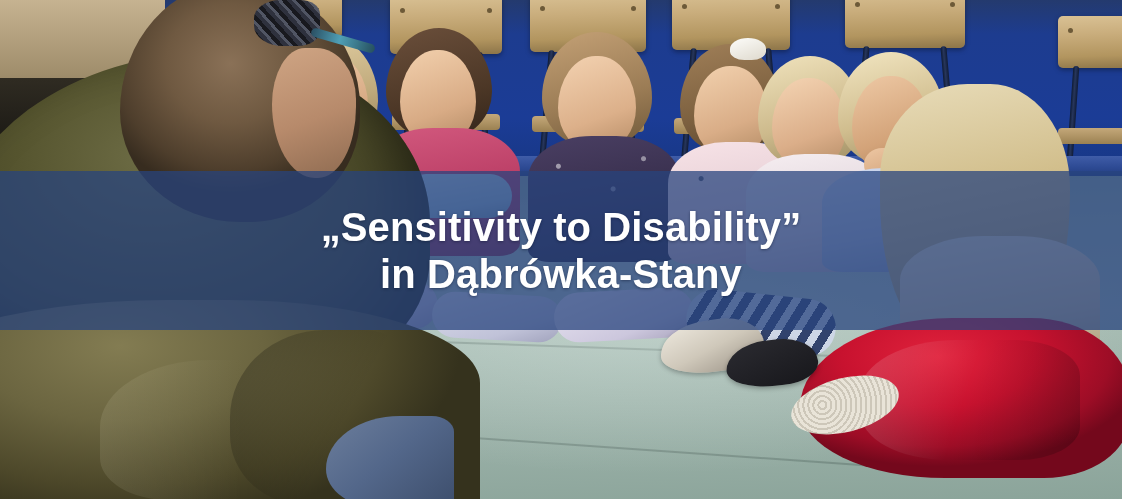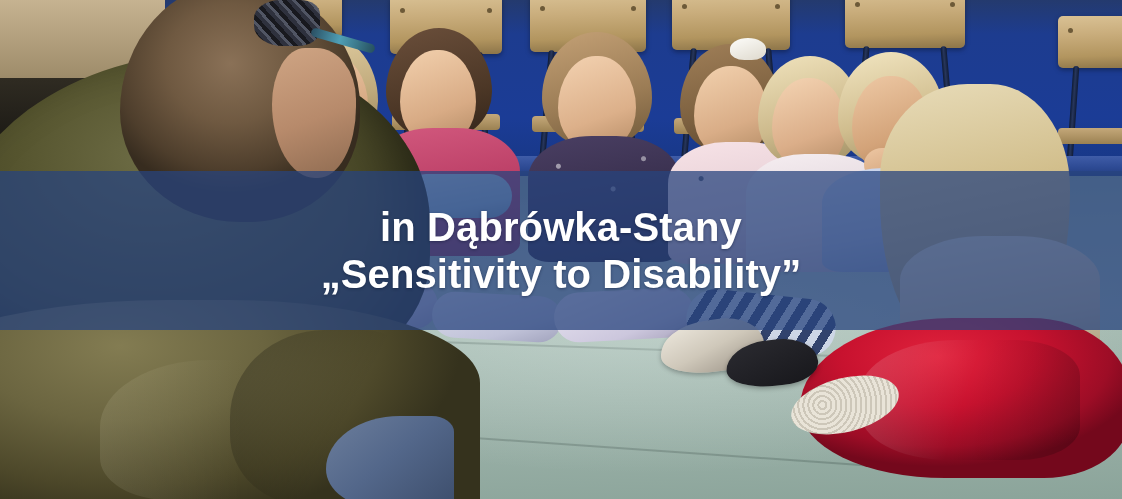--- a/index.html
+++ b/index.html
@@ -343,17 +343,17 @@
     <div id="adult-body"></div>
     <div id="adult-fold2"></div>
     <div id="adult-fold1"></div>
     <div id="adult-jeans"></div>
 
   </div>
 
   <div id="overlay-band" style="top: 171px; height: 159px; background: rgb(39, 67, 126); opacity: 0.74;"></div>
 
   <div id="band-content" style="top: 171px; height: 159px;">
+    <div class="band-line">„Sensitivity to Disability”</div>
     <div class="band-line">in Dąbrówka-Stany</div>
-    <div class="band-line">„Sensitivity to Disability”</div>
   </div>
 
 </div>
 
 </body></html>

